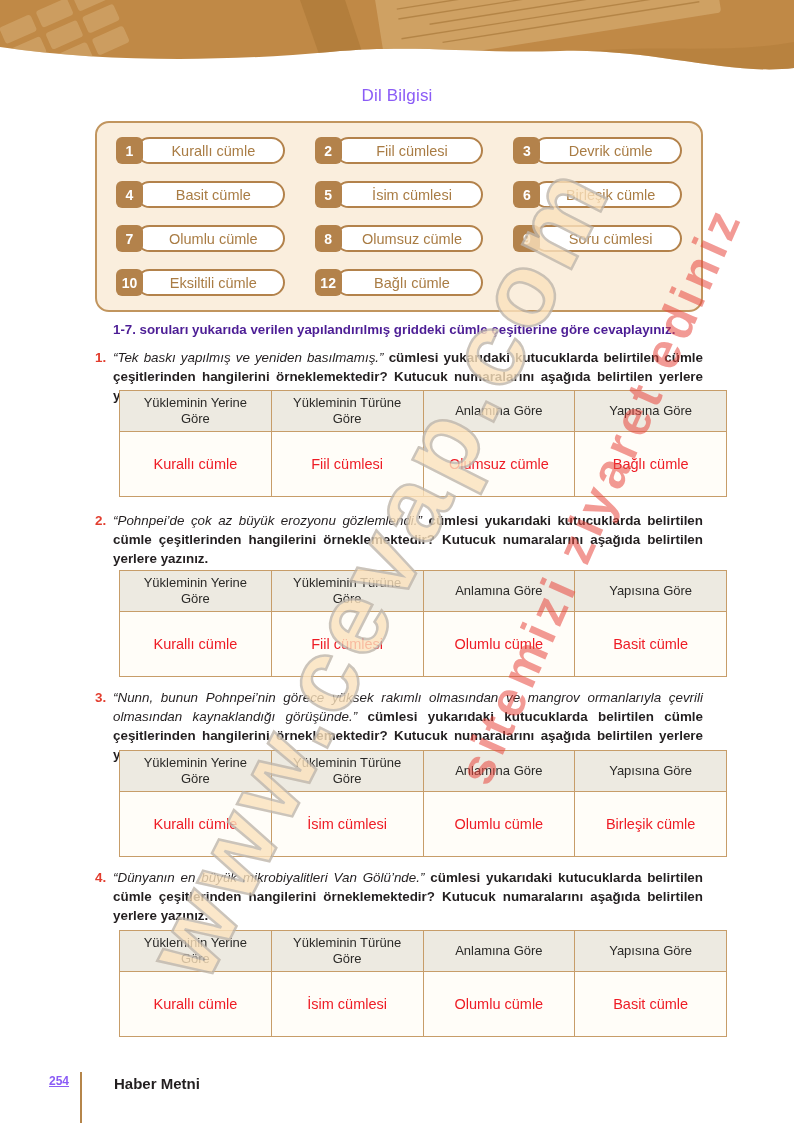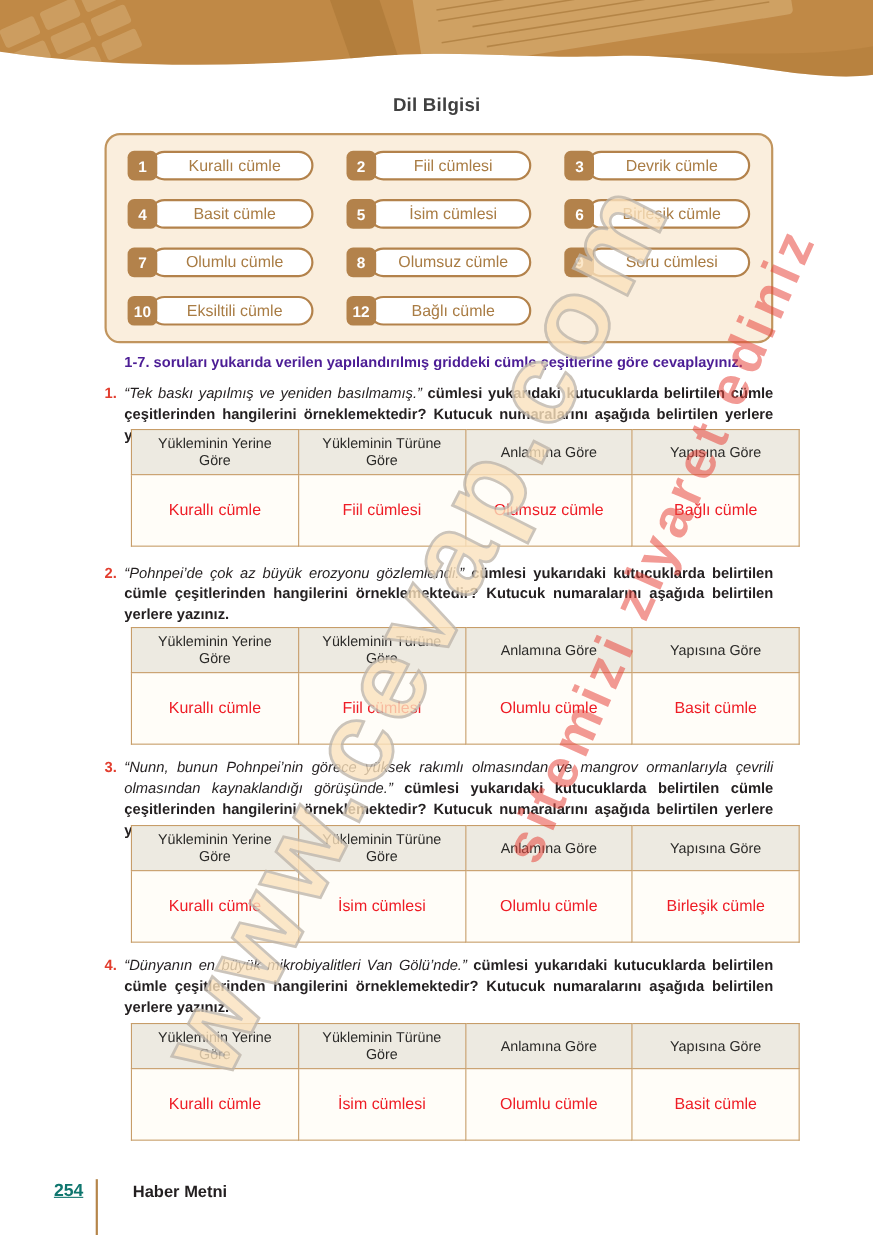--- a/index.html
+++ b/index.html
@@ -5,21 +5,21 @@
   html,body{margin:0;padding:0;background:#ffffff;}
   .page{
     position:relative;width:794px;height:1123px;background:#ffffff;
     overflow:hidden;font-family:"Liberation Sans",sans-serif;color:#231f20;
   }
   
   .banner{position:absolute;top:0;left:0;width:794px;height:78px;}
   
   .title{
     position:absolute;top:86px;left:0;width:794px;text-align:center;
-    font-size:17px;font-weight:bold;color:#404040;letter-spacing:.2px;
+    font-size:17px;font-weight:normal;color:#8b5cf6;letter-spacing:.2px;
   }
   
   .grid-box{
     position:absolute;top:121px;left:95px;width:608px;box-sizing:border-box;
     background:#faeedd;border:2px solid #c1955e;border-radius:14px;
     padding:14px 19px;display:grid;grid-template-columns:repeat(3,1fr);
     column-gap:30px;row-gap:17px;
   }
   .pill{display:flex;height:27px;position:relative;}
   .pill-num{
@@ -54,21 +54,21 @@
   table.answers th{
     background:#edeae1;border:1.6px solid #c79d69;font-weight:normal;
     font-size:13px;color:#2b2a28;height:36px;text-align:center;line-height:1.2;padding:2px 8px;
   }
   table.answers td{
     background:#fffdf8;border:1.6px solid #c79d69;height:62px;
     text-align:center;color:#ee1c25;font-size:14.5px;
   }
   
   .footer{position:absolute;left:49px;top:1072px;display:flex;align-items:flex-start;}
-  .page-num{color:#0f766e;font-weight:bold;font-size:16px;padding-top:2px;text-decoration:underline;}
+  .page-num{color:#8b5cf6;font-weight:bold;font-size:12px;padding-top:2px;text-decoration:underline;}
   .footer-line{width:2px;height:51px;background:#b5854a;margin:0 10px 0 11px;}
   .footer-label{font-weight:bold;font-size:15px;color:#231f20;padding-top:3px;padding-left:22px;}
   
   .wm{position:absolute;pointer-events:none;white-space:nowrap;font-weight:bold;z-index:5;}
   .wm-main{
     left:378px;top:570px;font-size:104px;letter-spacing:7px;color:#fbe2bd;
     -webkit-text-stroke:2.5px #bfb6ab;opacity:.8;
     transform:translate(-50%,-50%) rotate(-63deg);
   }
   .wm-sub{

